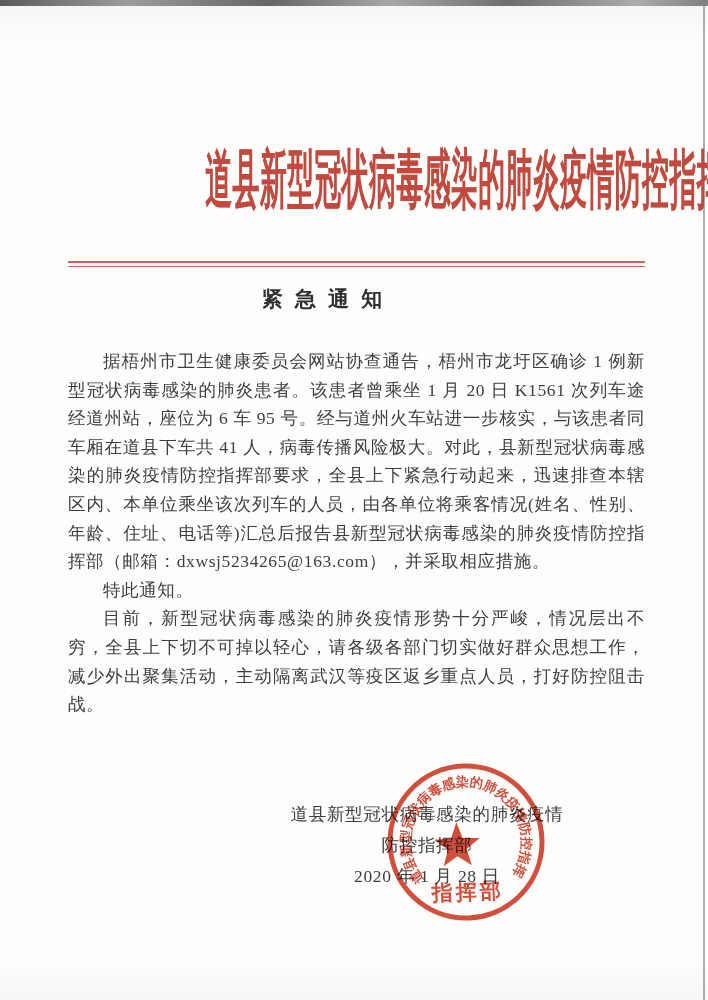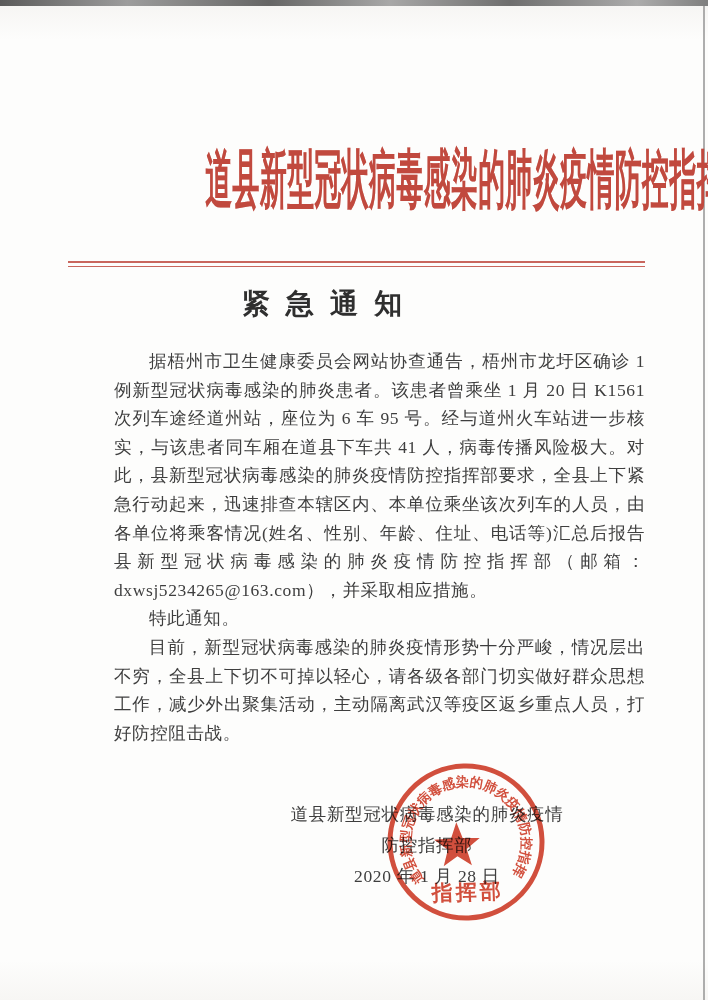--- a/index.html
+++ b/index.html
@@ -25,30 +25,30 @@
     letter-spacing:1px;
     text-shadow:0 0 1px rgba(193,73,62,.45);
   }
   .divider{
     position:absolute;top:261px;left:68px;width:577px;height:3px;
     border-top:2px solid #c4564c;border-bottom:1px solid #c4564c;
     opacity:.9;
   }
   .doc-title{
     position:absolute;top:285px;left:0;width:644px;text-align:center;
-    font-size:28px;font-weight:bold;color:#2f2f2f;
+    font-size:21px;font-weight:bold;color:#2f2f2f;
     letter-spacing:0.58em;padding-left:0.58em;box-sizing:border-box;
   }
   .body-block{
     position:absolute;top:347px;left:68px;width:577px;
     font-size:17.5px;line-height:28.6px;color:#3e3e3e;
     text-align:justify;letter-spacing:0.035em;
   }
   .body-block p{margin:0;}
-  .body-block p.indent{text-indent:2em;margin-left:46px;}
+  .body-block p.indent{text-indent:2em;}
   .signature{
     position:absolute;top:799px;left:252px;width:350px;
     text-align:center;font-size:17.5px;line-height:31px;color:#3e3e3e;
     letter-spacing:0.04em;
   }
   .seal{
     position:absolute;left:376px;top:752px;width:180px;height:180px;
     mix-blend-mode:multiply;opacity:.92;
     transform:rotate(-2deg);
   }

